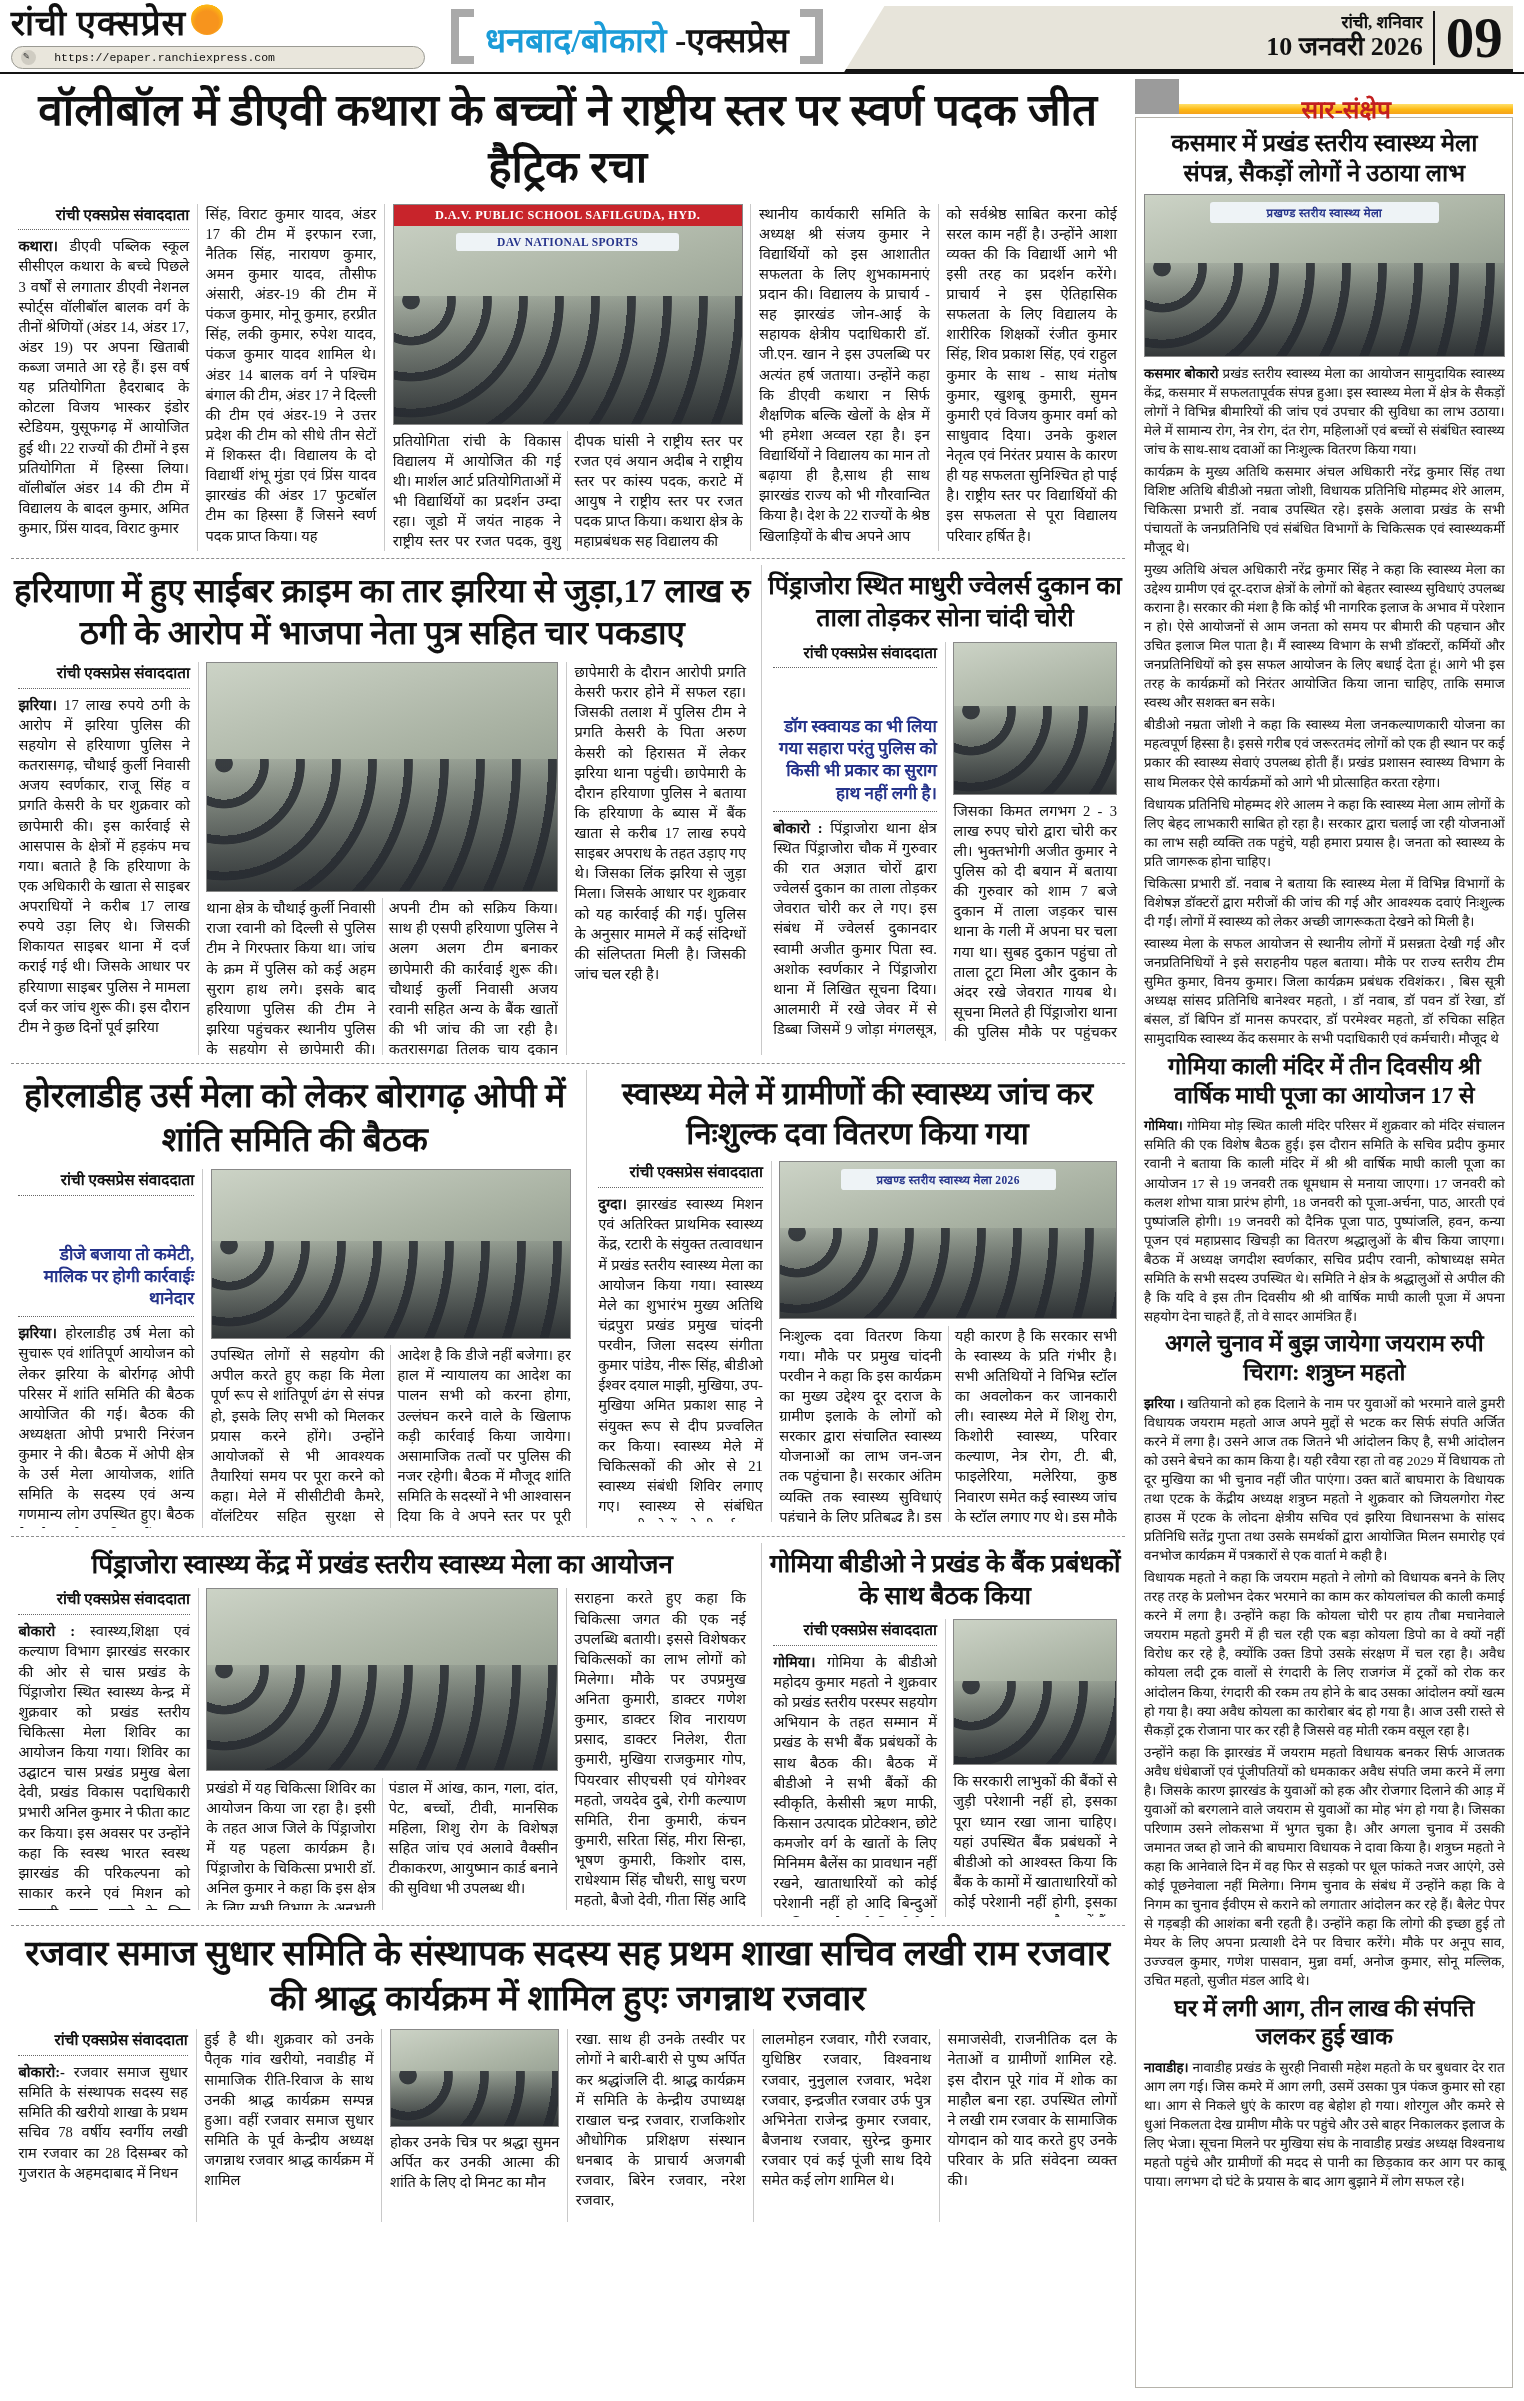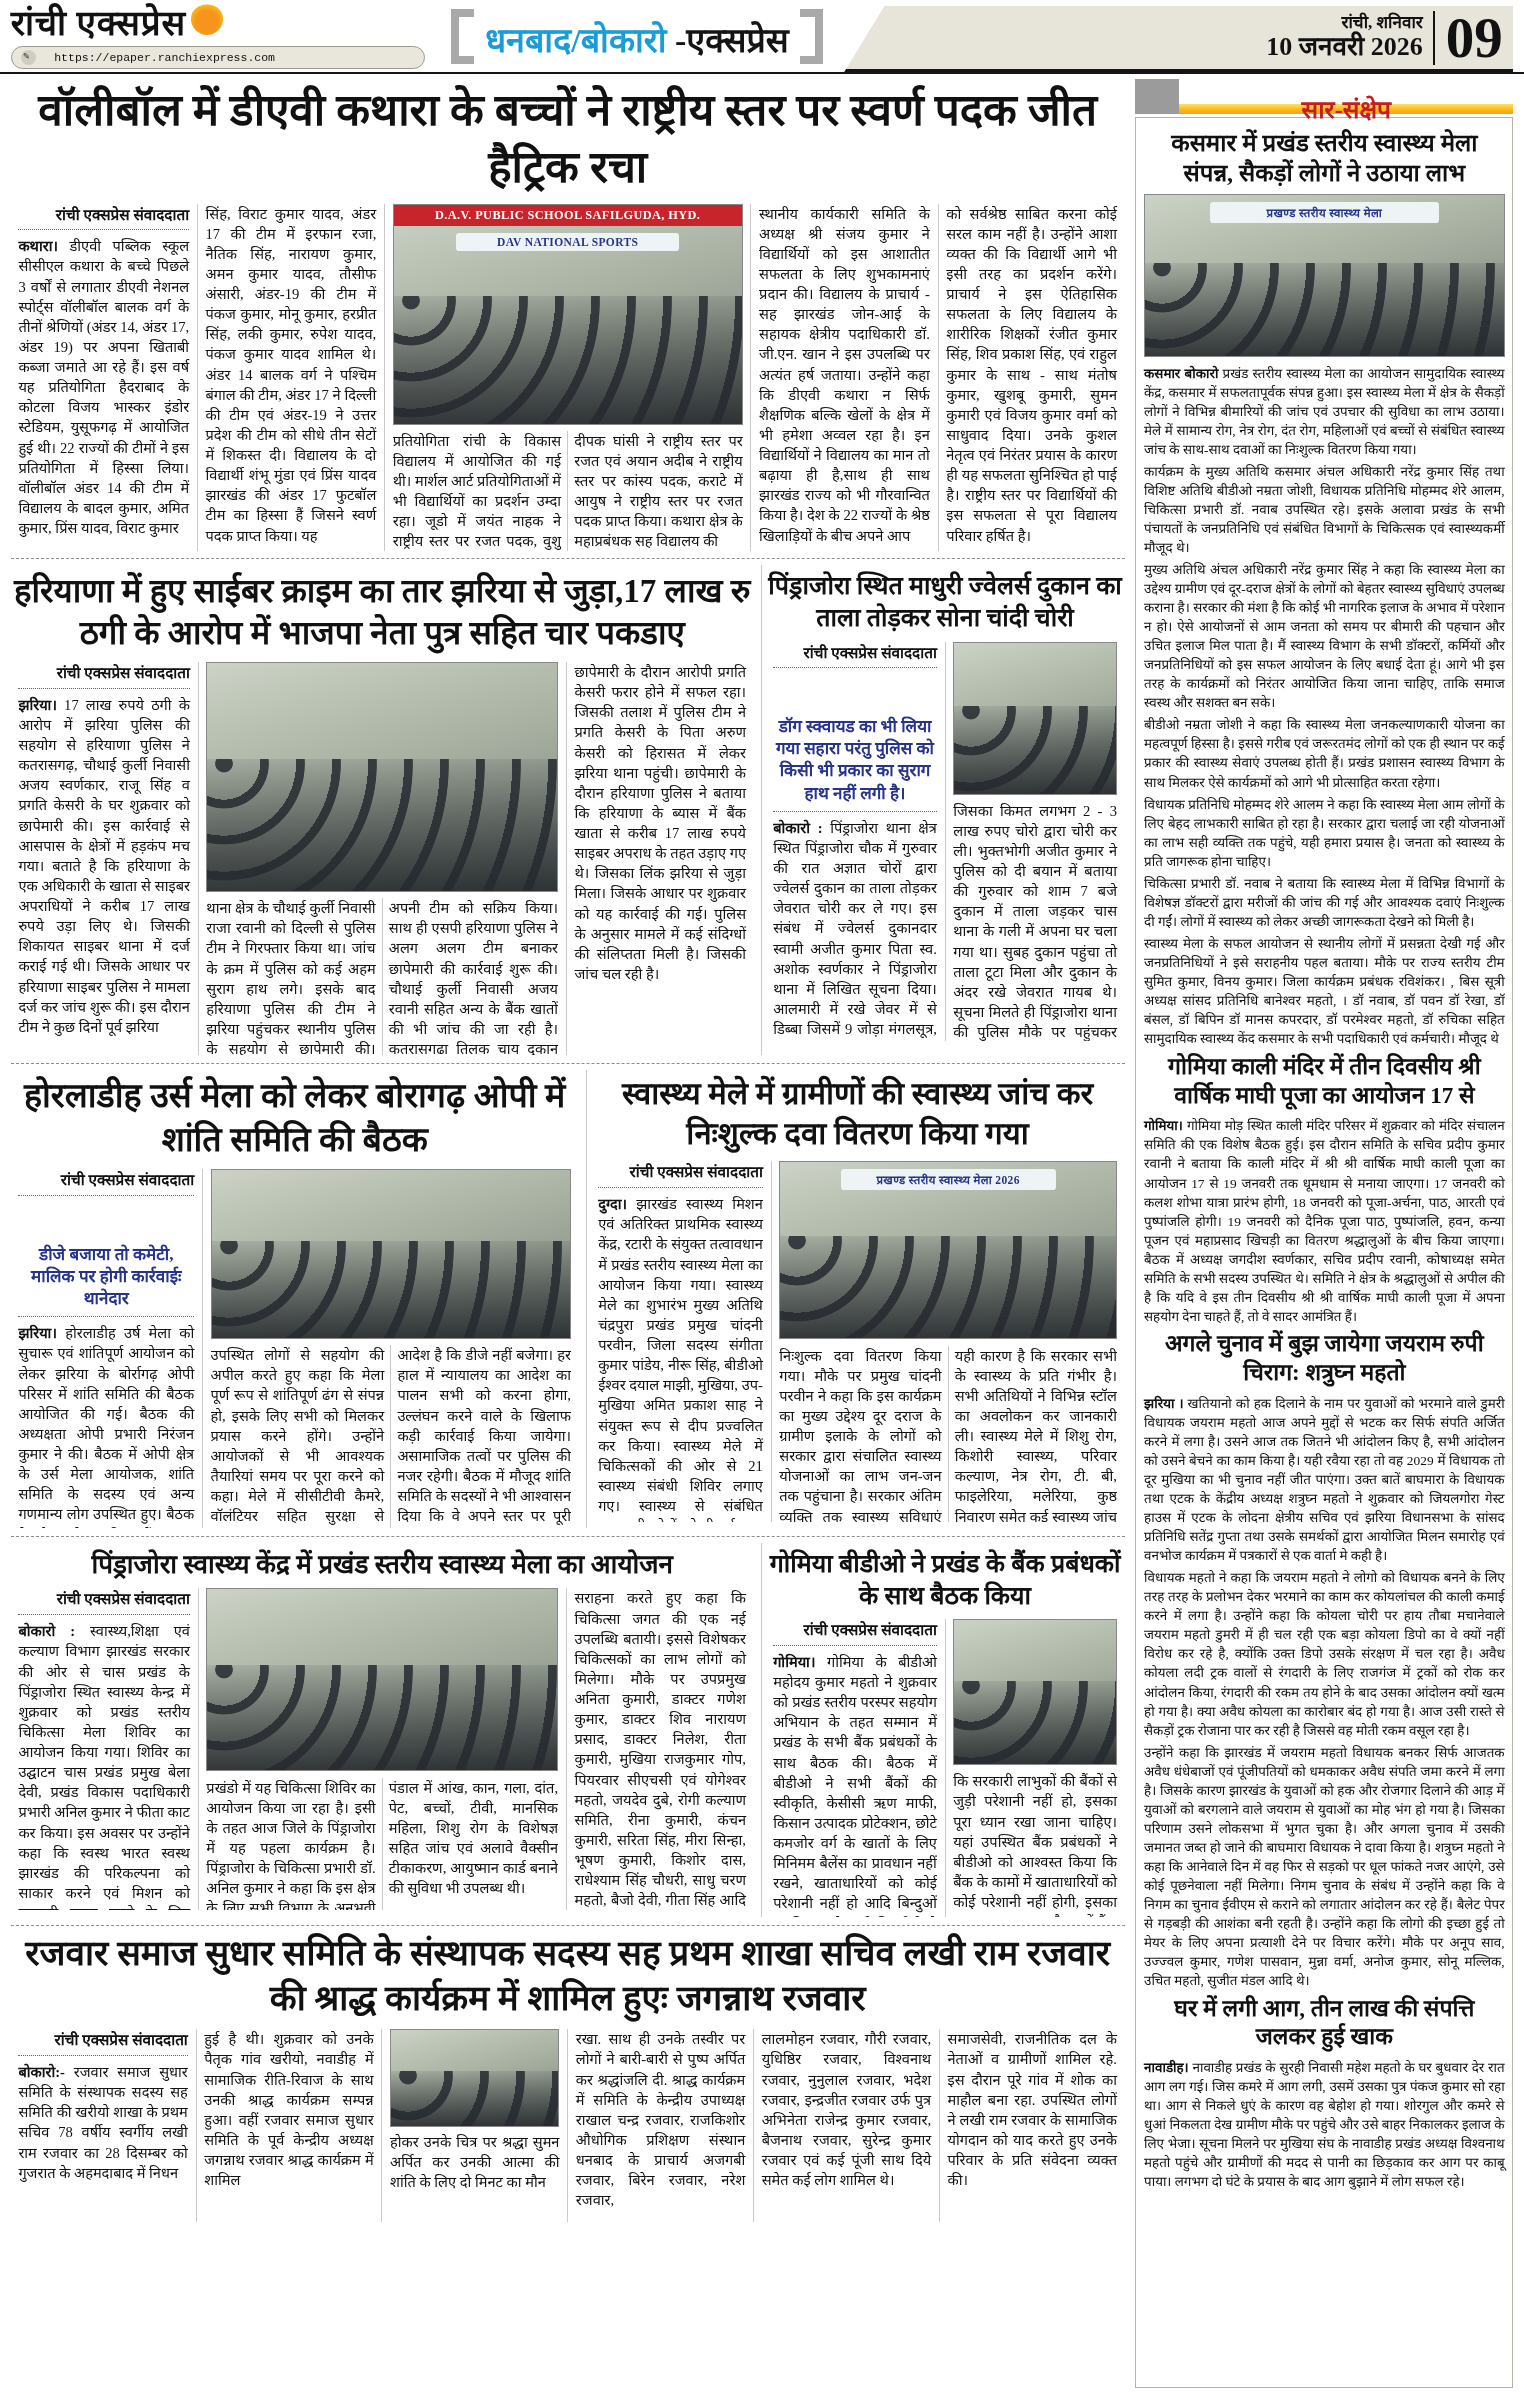--- a/index.html
+++ b/index.html
@@ -41,21 +41,21 @@
   .cols { display:flex; }
   .col { flex:1 1 0; padding:0 7.7px; border-right:0.8px solid #c9c9c9; font-size:14.6px; line-height:1.38;
          text-align:justify; overflow:hidden; }
   .col:last-child { border-right:none; }
   .mid { flex:2.05 1 0; padding:0 7.7px; border-right:0.8px solid #c9c9c9; overflow:hidden; }
   .subcols { display:flex; margin-top:6.1px; }
   .subcols .col { padding:0 6.1px; }
   .subcols .col:first-child { padding-left:0; }
   .subcols .col:last-child { padding-right:0; }
   .lead { font-weight:bold; }
-  .subhead-blue { color:#26348b; font-weight:bold; font-size:17px; line-height:1.3; text-align:center;
+  .subhead-blue { color:#26348b; font-weight:bold; font-size:17px; line-height:1.3; text-align:right;
                   border-bottom:0.8px dotted #666; padding-bottom:6.1px; margin-bottom:6.1px;margin-top:48px; }
   .hr-row { border-top:0.8px dashed #8d8d8d; margin:7.7px 0 6.1px 0; }
   
   .photo { position:relative; width:100%; background:linear-gradient(165deg,#ccd3c6 0%,#a8b1a2 45%,#79837a 100%);
            border:0.8px solid #888; overflow:hidden; }
   .photo .ppl { position:absolute; left:0; right:0; bottom:0; height:58%;
     background:
       repeating-radial-gradient(circle at 17px 4.6px, rgba(38,42,48,.85) 0 8.4px, rgba(38,42,48,0) 9.2px 36px),
       linear-gradient(180deg, rgba(60,66,72,.12), rgba(30,33,38,.82)); }
   .photo .banner { position:absolute; top:0; left:0; right:0; background:#c8242b; color:#fff; font-weight:bold;
@@ -195,21 +195,21 @@
       </div>
       <div style="flex:1; border-left:0.8px solid #c9c9c9; margin-left:7.7px; padding-left:3.1px;">
         <div class="art-head" style="font-size:31px;">स्वास्थ्य मेले में ग्रामीणों की स्वास्थ्य जांच कर निःशुल्क दवा वितरण किया गया</div>
         <div class="cols" style="height:361px;">
           <div class="col">
             <div class="byline">रांची एक्सप्रेस संवाददाता</div>
             <span class="lead">दुग्दा।</span>
             <span>झारखंड स्वास्थ्य मिशन एवं अतिरिक्त प्राथमिक स्वास्थ्य केंद्र, रटारी के संयुक्त तत्वावधान में प्रखंड स्तरीय स्वास्थ्य मेला का आयोजन किया गया। स्वास्थ्य मेले का शुभारंभ मुख्य अतिथि चंद्रपुरा प्रखंड प्रमुख चांदनी परवीन, जिला सदस्य संगीता कुमार पांडेय, नीरू सिंह, बीडीओ ईश्वर दयाल माझी, मुखिया, उप-मुखिया अमित प्रकाश साह ने संयुक्त रूप से दीप प्रज्वलित कर किया। स्वास्थ्य मेले में चिकित्सकों की ओर से 21 स्वास्थ्य संबंधी शिविर लगाए गए। स्वास्थ्य से संबंधित जानकारी लोगों को दी गई। इस शिविर में विभिन्न गांवों से पहुंचे सैकड़ों लोगों की स्वास्थ्य जांच की गई। साथ ही</span>
           </div>
           <div class="mid" style="border-right:none;">
-            <div class="photo" style="height:178px;">
+            <div class="photo" style="height:158px;">
               <div class="banner light">प्रखण्ड स्तरीय स्वास्थ्य मेला 2026</div>
               <div class="ppl"></div>
             </div>
             <div class="subcols">
               <div class="col">निःशुल्क दवा वितरण किया गया। मौके पर प्रमुख चांदनी परवीन ने कहा कि इस कार्यक्रम का मुख्य उद्देश्य दूर दराज के ग्रामीण इलाके के लोगों को सरकार द्वारा संचालित स्वास्थ्य योजनाओं का लाभ जन-जन तक पहुंचाना है। सरकार अंतिम व्यक्ति तक स्वास्थ्य सुविधाएं पहुंचाने के लिए प्रतिबद्ध है। इस मौके पर जिला सदस्य संगीता कुमार पांडेय ने कहा कि स्वास्थ्य के क्षेत्र में सभी को जागरूक रहने की जरूरत है। समाज का हर व्यक्ति स्वस्थ होगा तभी देश में खुशहाली आयेगी।</div>
               <div class="col" style="border-right:none;">यही कारण है कि सरकार सभी के स्वास्थ्य के प्रति गंभीर है। सभी अतिथियों ने विभिन्न स्टॉल का अवलोकन कर जानकारी ली। स्वास्थ्य मेले में शिशु रोग, किशोरी स्वास्थ्य, परिवार कल्याण, नेत्र रोग, टी. बी, फाइलेरिया, मलेरिया, कुष्ठ निवारण समेत कई स्वास्थ्य जांच के स्टॉल लगाए गए थे। इस मौके पर सीएचओ, एएनएम, सहिया समेत स्वास्थ्य के कर्मी मौजूद थे।</div>
             </div>
           </div>
         </div>
       </div>

